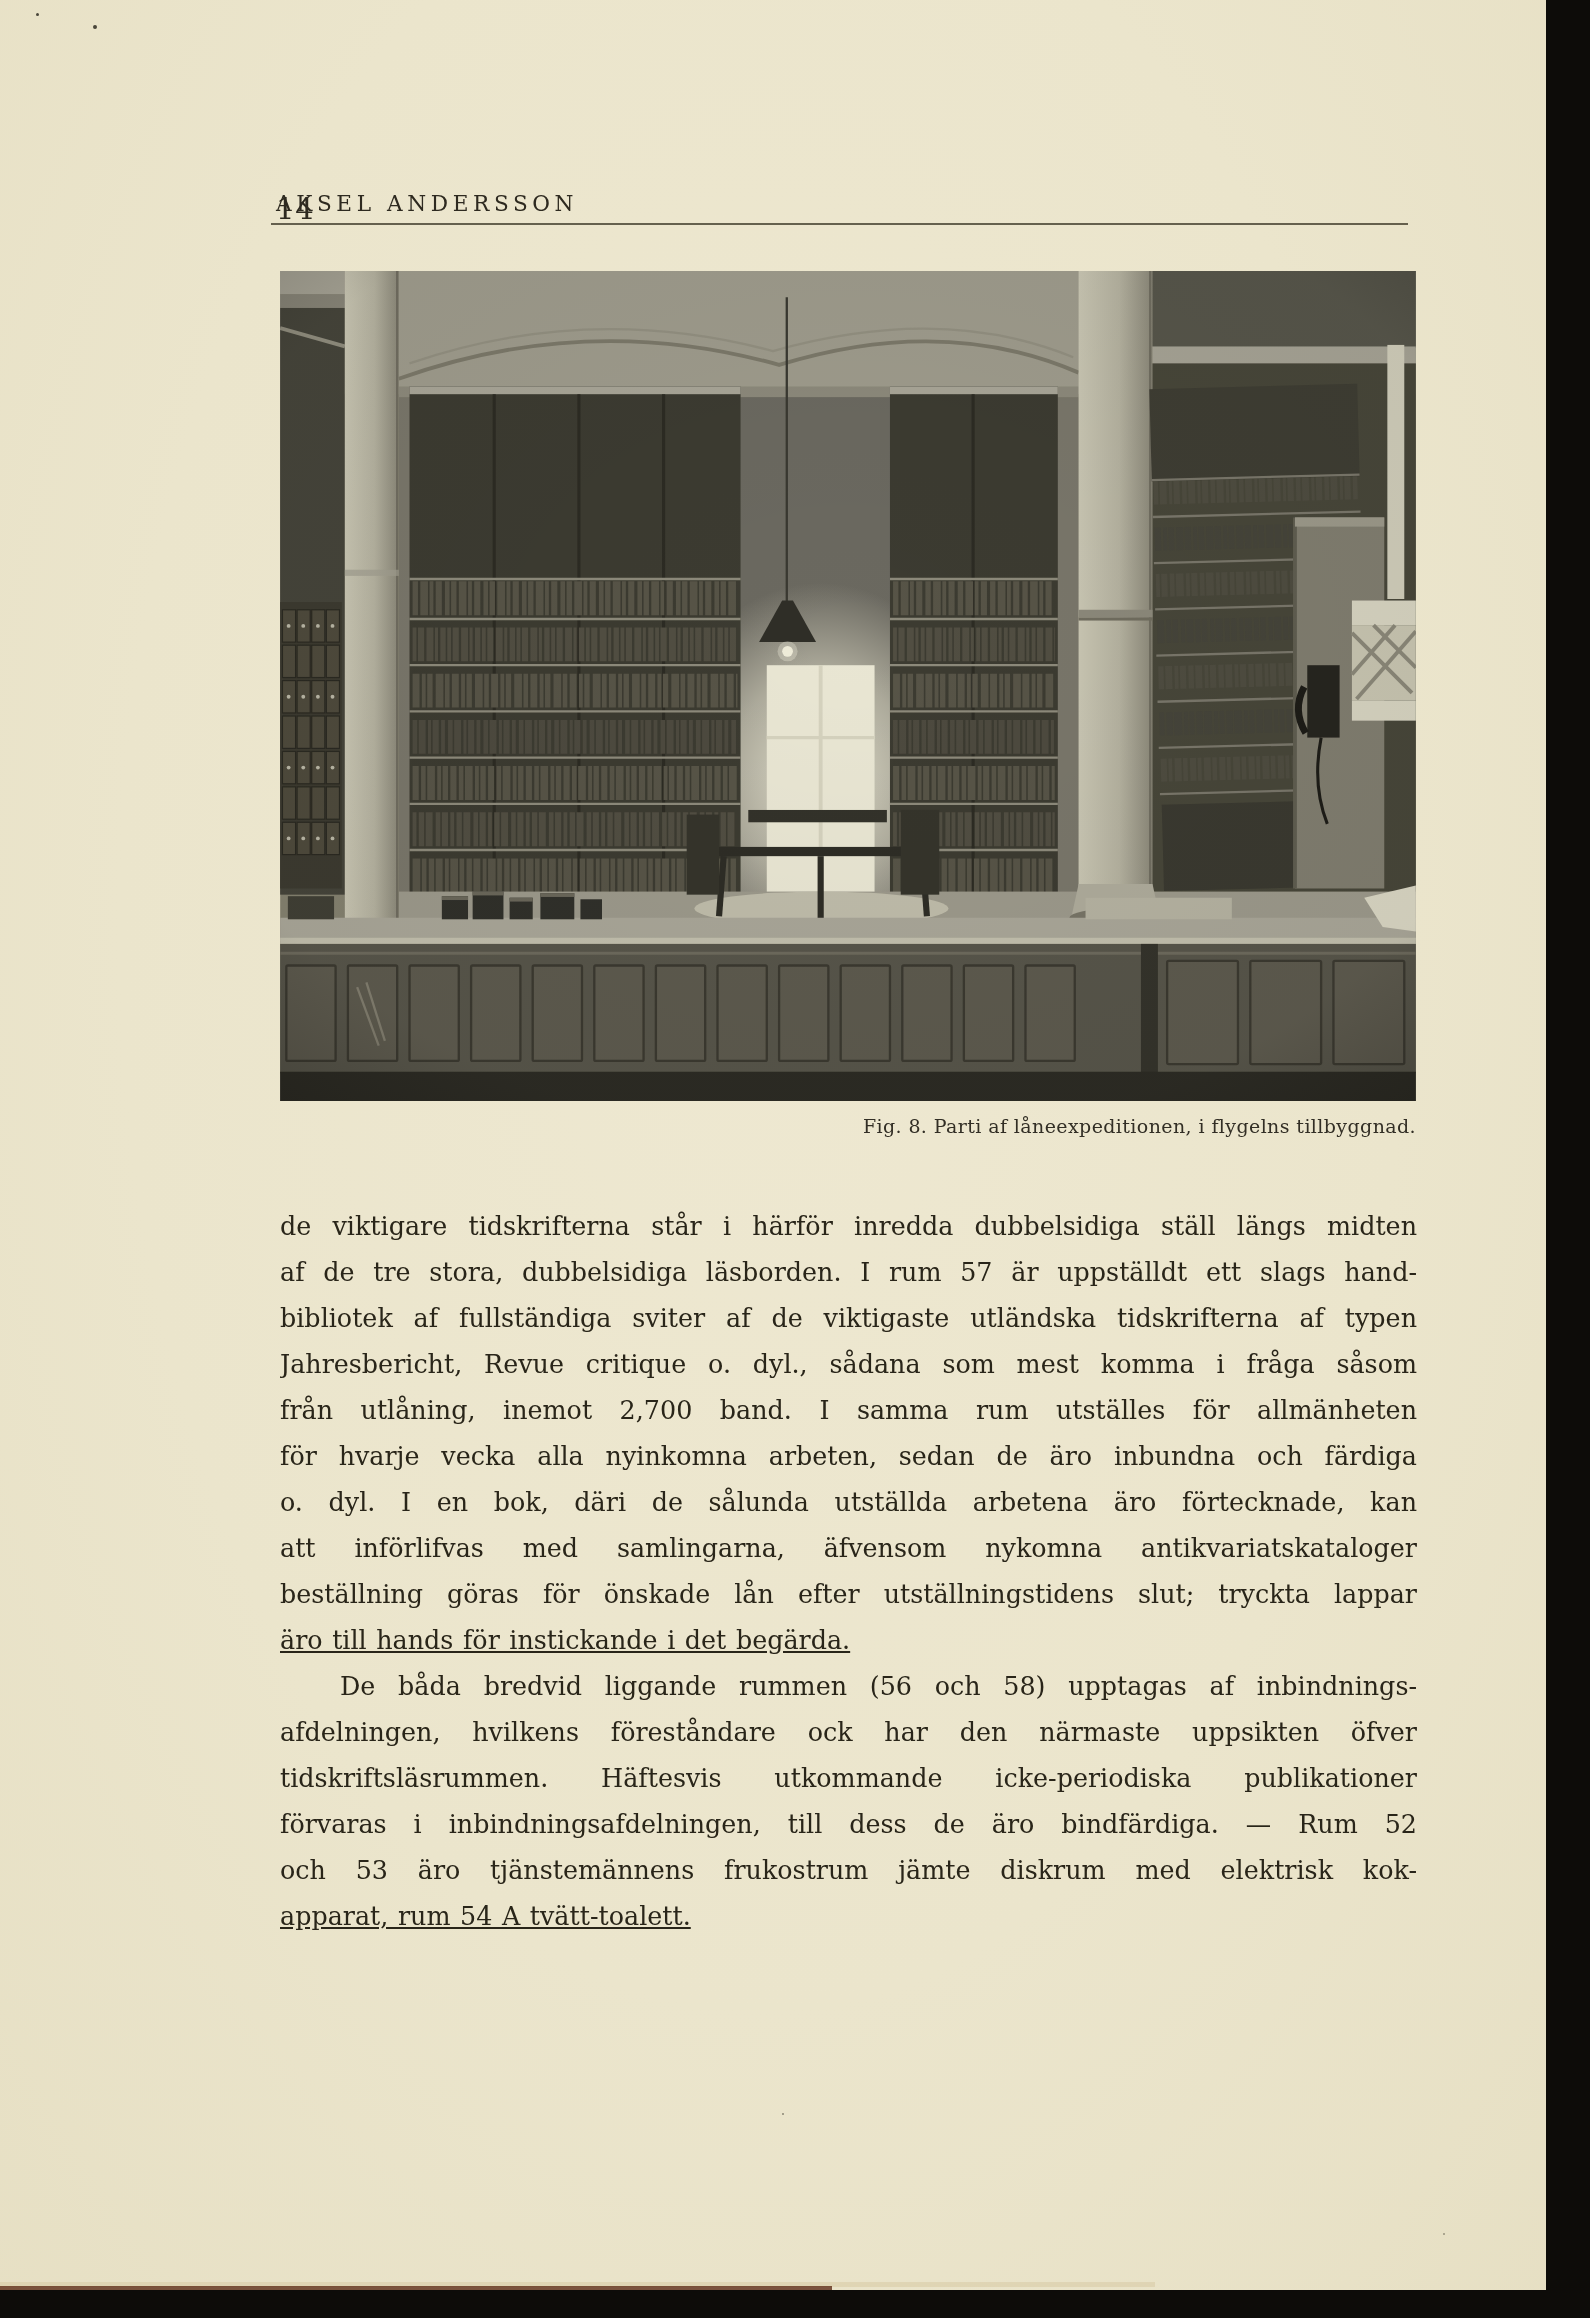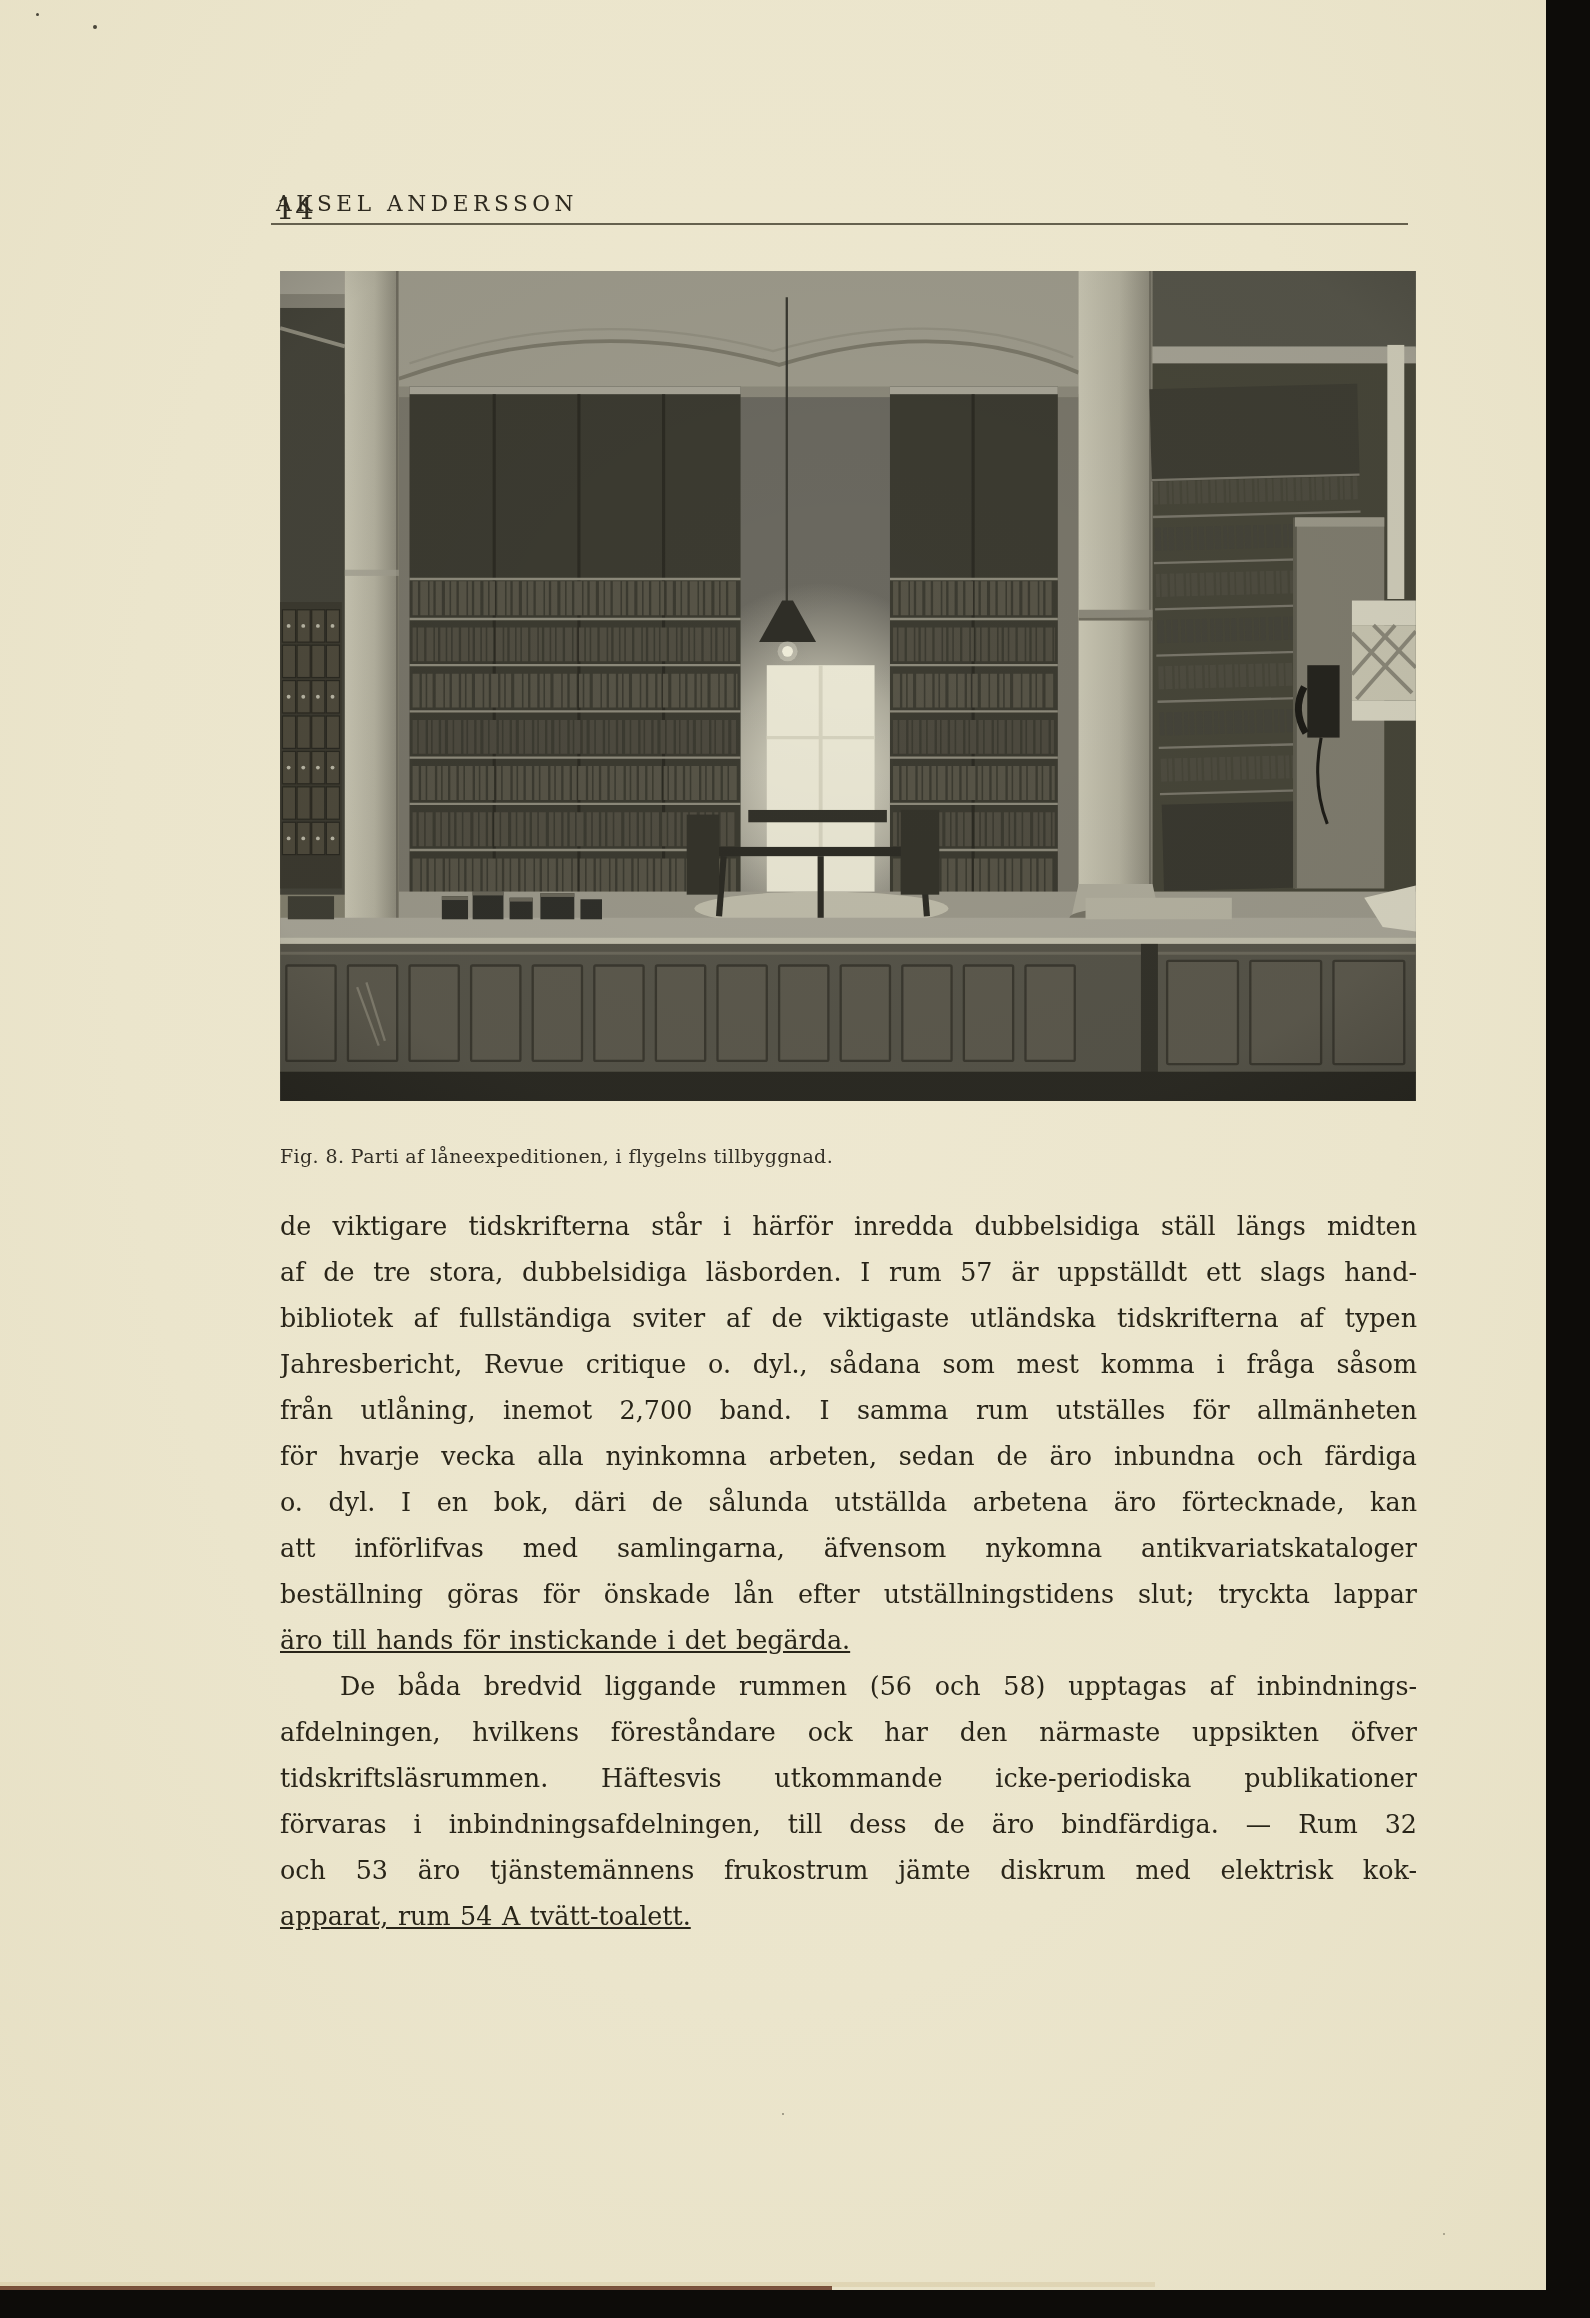--- a/index.html
+++ b/index.html
@@ -22,22 +22,22 @@
     text-align:left;font-size:21.6px;color:#2e2a20;letter-spacing:4.6px;
   }
   .header-rule{
     position:absolute;left:271px;top:223px;width:1137px;height:2.3px;
     background:#4e4937;opacity:.85;
   }
   figure.photo{
     position:absolute;left:280px;top:271px;width:1136px;height:830px;margin:0;
   }
   .caption{
-    position:absolute;left:280px;top:1145px;width:1136px;
-    text-align:left;font-size:19px;color:#322e25;letter-spacing:0.4px;
+    position:absolute;left:280px;top:1115px;width:1136px;
+    text-align:right;font-size:19px;color:#322e25;letter-spacing:0.4px;
   }
   .bodytext{
     position:absolute;left:280px;top:1203px;width:1137px;
     font-size:25.4px;color:#292519;word-spacing:1.5px;
   }
   .bline{
     height:46px;line-height:46px;overflow:hidden;
     text-align:justify;text-align-last:justify;white-space:nowrap;
   }
   .bline.last{text-align-last:left;text-decoration:underline;}
@@ -376,21 +376,21 @@
     <div class="bline">Jahresbericht, Revue critique o. dyl., sådana som mest komma i fråga såsom</div>
     <div class="bline">från utlåning, inemot 2,700 band.  I samma rum utställes för allmänheten</div>
     <div class="bline">för hvarje vecka alla nyinkomna arbeten, sedan de äro inbundna och färdiga</div>
     <div class="bline">o. dyl.  I en bok, däri de sålunda utställda arbetena äro förtecknade, kan</div>
     <div class="bline">att införlifvas med samlingarna, äfvensom nykomna antikvariatskataloger</div>
     <div class="bline">beställning göras för önskade lån efter utställningstidens slut; tryckta lappar</div>
     <div class="bline last">äro till hands för instickande i det begärda.</div>
     <div class="bline indent">De båda bredvid liggande rummen (56 och 58) upptagas af inbindnings-</div>
     <div class="bline">afdelningen, hvilkens föreståndare ock har den närmaste uppsikten öfver</div>
     <div class="bline">tidskriftsläsrummen.  Häftesvis utkommande icke-periodiska publikationer</div>
-    <div class="bline">förvaras i inbindningsafdelningen, till dess de äro bindfärdiga. — Rum 32</div>
+    <div class="bline">förvaras i inbindningsafdelningen, till dess de äro bindfärdiga. — Rum 52</div>
     <div class="bline">och 53 äro tjänstemännens frukostrum jämte diskrum med elektrisk kok-</div>
     <div class="bline last">apparat, rum 54 A tvätt-toalett.</div>
   </div>
 
   <div class="scan-bottom-soft"></div>
   <div class="scan-bottom-rust"></div>
   <div class="scan-right"></div>
   <div class="scan-bottom"></div>
 </div>
 

